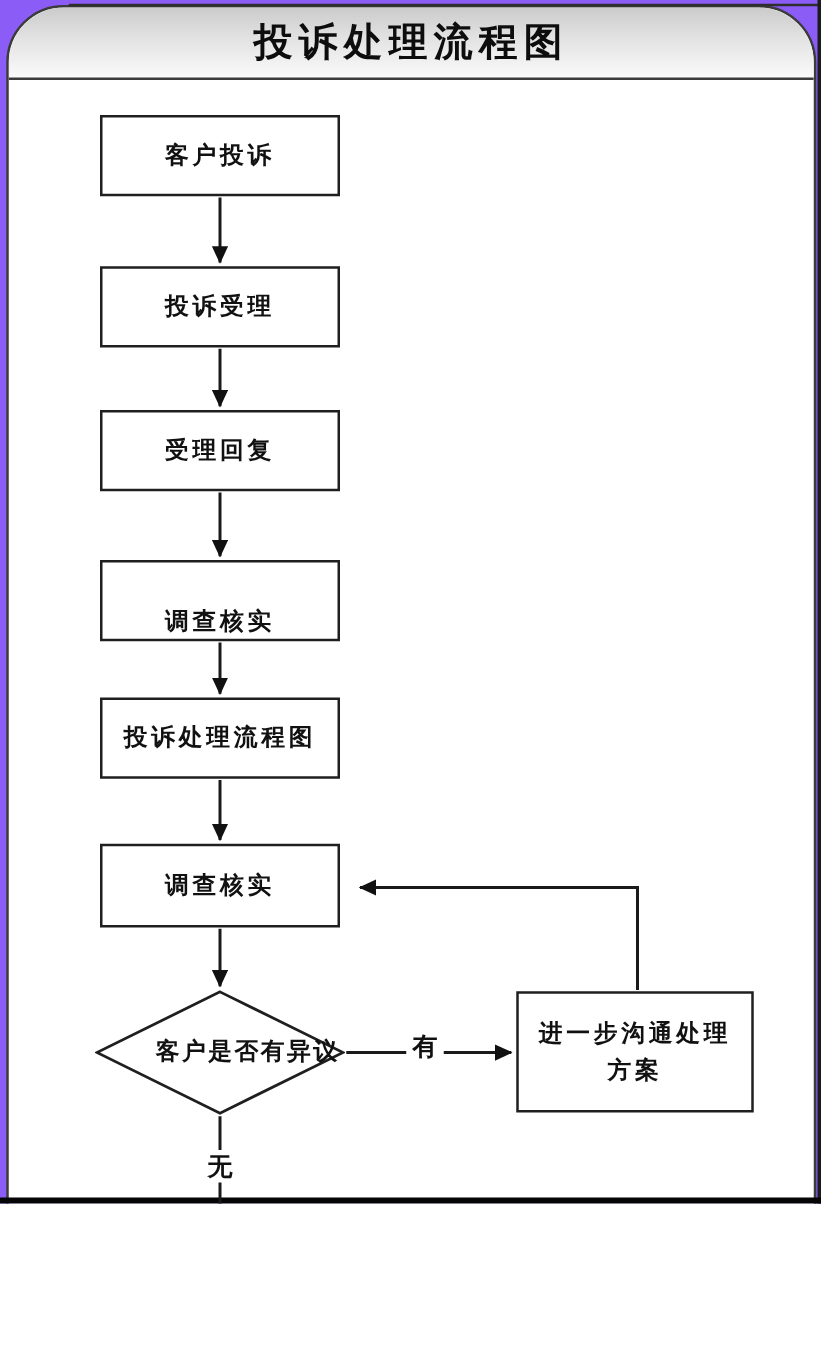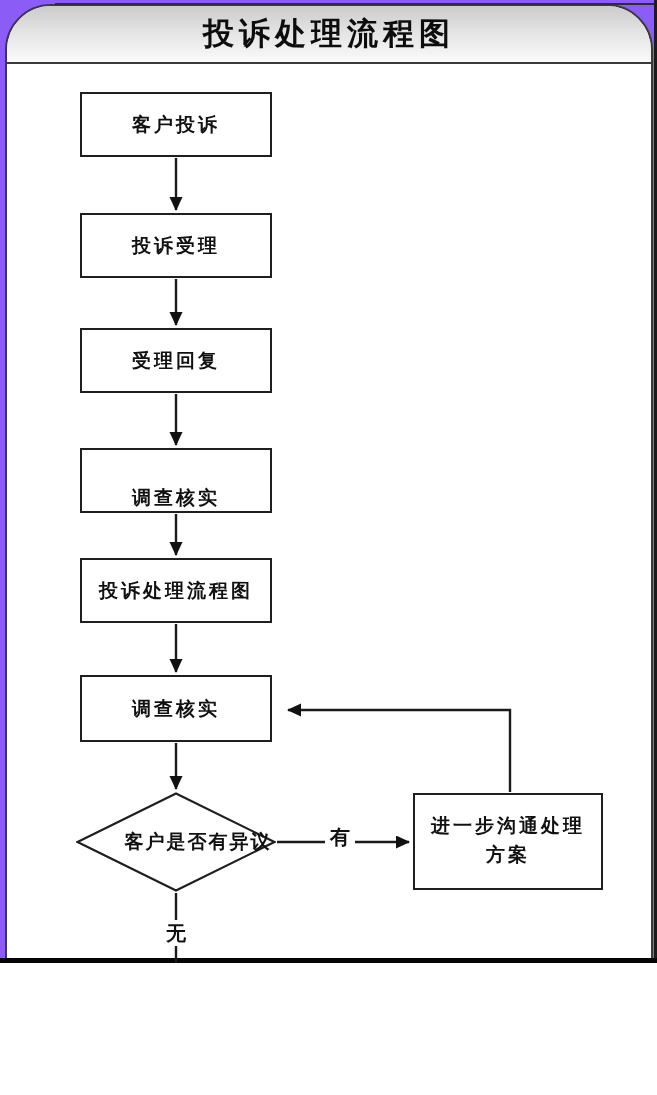--- a/index.html
+++ b/index.html
@@ -70,21 +70,21 @@
     z-index: 3;
   }
   .n1 { left: 80px; top: 92px;  width: 192px; height: 65px; }
   .n2 { left: 80px; top: 213px; width: 192px; height: 65px; }
   .n3 { left: 80px; top: 328px; width: 192px; height: 65px; }
   .n4 { left: 80px; top: 448px; width: 192px; height: 65px; align-items: flex-end; }
   .n5 { left: 80px; top: 558px; width: 192px; height: 65px; }
   .n6 { left: 80px; top: 675px; width: 192px; height: 67px; }
   .n7 { left: 413px; top: 793px; width: 190px; height: 97px; padding: 0 8px; }
   .n8 { left: 80px; top: 987px; width: 192px; height: 70px; border-radius: 32px; }
-  .n7 .wrap { width: 170px; font-family: Liberation Mono, monospace; }
+  .n7 .wrap { width: 170px; }
 
   .decision {
     position: absolute;
     left: 76px; top: 792px;
     width: 200px; height: 100px;
     z-index: 3;
   }
   .decision svg { position: absolute; left: 0; top: 0; }
   .decision .dtext {
     position: absolute; inset: 0;

